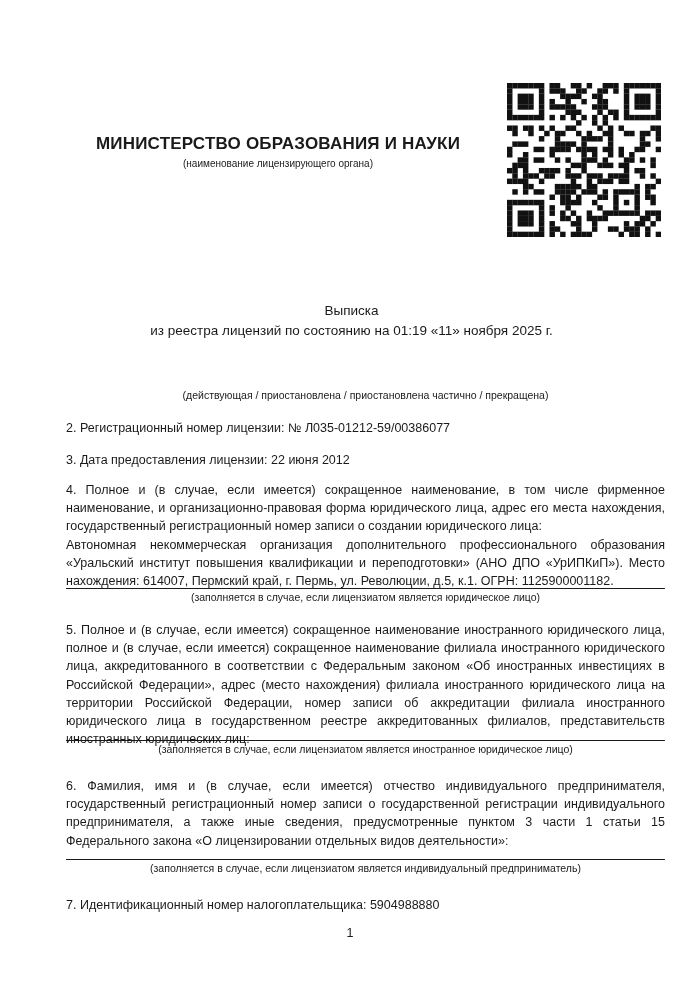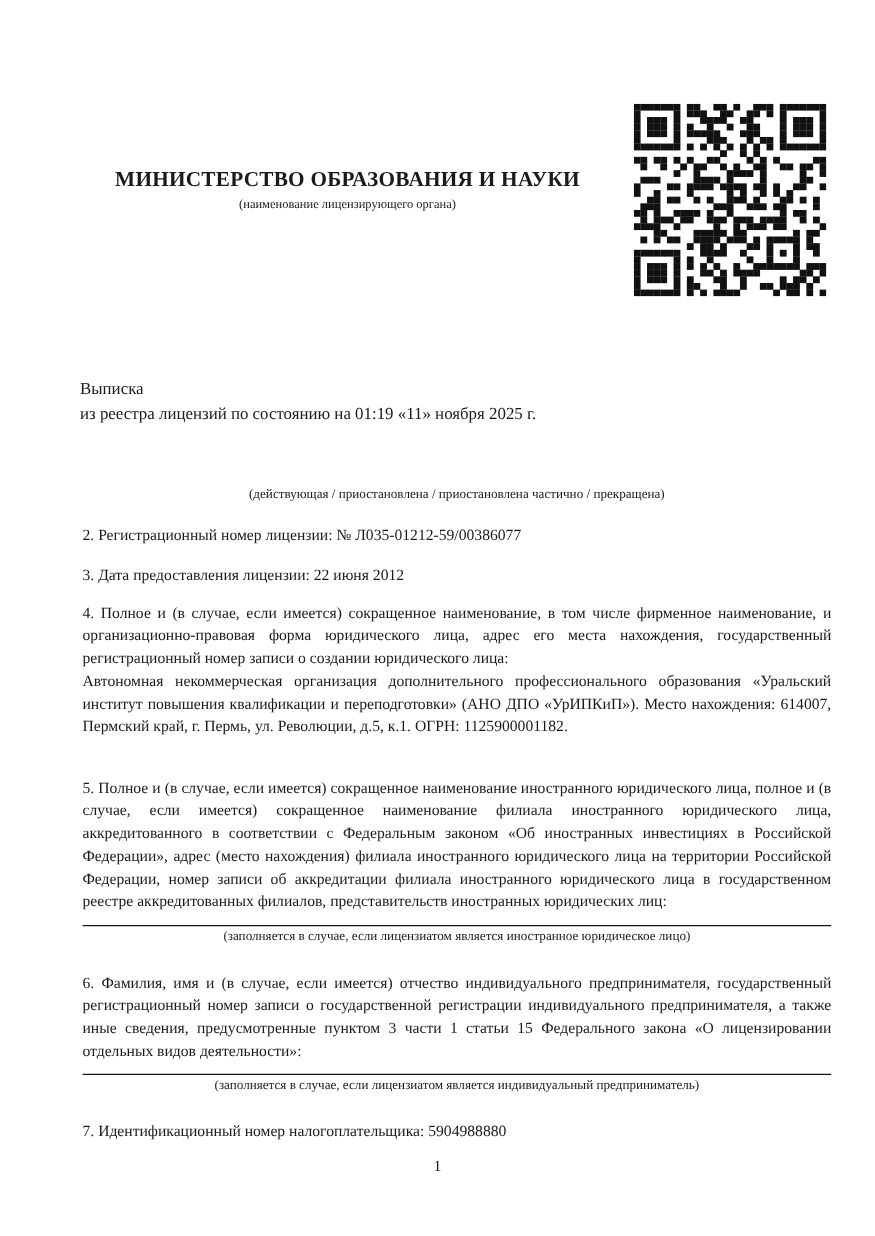--- a/index.html
+++ b/index.html
@@ -1,30 +1,30 @@
 <!DOCTYPE html>
 <html lang="ru"><head>
 <meta charset="utf-8">
 <style>
   html,body{margin:0;padding:0;background:#ffffff;}
   .page{
     position:relative;
     width:700px;height:989px;
     background:#ffffff;
     color:#1a1a1a;
-    font-family:Liberation Serif, serif;
+    font-family:Liberation Sans, sans-serif;
     overflow:hidden;
   }
   .abs{position:absolute;}
   .header{left:66px;top:131px;width:424px;text-align:center;}
   .ministry{font-weight:700;font-size:17px;line-height:25px;letter-spacing:.2px;}
   .org-caption{font-size:10px;line-height:12px;margin-top:2px;}
   .qr{left:507px;top:83px;width:154px;height:154px;}
   .qr svg{display:block;width:154px;height:154px;}
-  .doc-title{left:64px;top:301px;width:599px;text-align:left;font-size:13.5px;line-height:20px;}
+  .doc-title{left:52px;top:301px;width:599px;text-align:center;font-size:13.5px;line-height:20px;}
   .line-item{left:66px;width:599px;font-size:12.5px;line-height:18.2px;}
   .para{text-align:justify;}
   .cap{left:66px;width:599px;text-align:center;font-size:10.5px;line-height:13px;}
   .note{border-top:1.6px solid #1a1a1a;padding-top:2px;}
   .pageno{left:0;top:925px;width:700px;text-align:center;font-size:12.5px;line-height:16px;}
 </style>
 </head>
 <body>
 
 <div class="page">
@@ -446,20 +446,21 @@
   <div class="abs cap" style="top:389px">(действующая / приостановлена / приостановлена частично / прекращена)</div>
 
   <div class="abs line-item" style="top:419px">2. Регистрационный номер лицензии: № Л035-01212-59/00386077</div>
 
   <div class="abs line-item" style="top:451px">3. Дата предоставления лицензии: 22 июня 2012</div>
 
   <div class="abs line-item" style="top:481px">
     <div class="para">4. Полное и (в случае, если имеется) сокращенное наименование, в том числе фирменное наименование, и организационно-правовая форма юридического лица, адрес его места нахождения, государственный регистрационный номер записи о создании юридического лица:</div>
     <div class="para">Автономная некоммерческая организация дополнительного профессионального образования «Уральский институт повышения квалификации и переподготовки» (АНО ДПО «УрИПКиП»). Место нахождения: 614007, Пермский край, г. Пермь, ул. Революции, д.5, к.1. ОГРН: 1125900001182.</div>
   </div>
+  <div class="abs cap note" style="top:588px">(заполняется в случае, если лицензиатом является юридическое лицо)</div>
 
   <div class="abs line-item para" style="top:621px">5. Полное и (в случае, если имеется) сокращенное наименование иностранного юридического лица, полное и (в случае, если имеется) сокращенное наименование филиала иностранного юридического лица, аккредитованного в соответствии с Федеральным законом «Об иностранных инвестициях в Российской Федерации», адрес (место нахождения) филиала иностранного юридического лица на территории Российской Федерации, номер записи об аккредитации филиала иностранного юридического лица в государственном реестре аккредитованных филиалов, представительств иностранных юридических лиц:</div>
   <div class="abs cap note" style="top:740px">(заполняется в случае, если лицензиатом является иностранное юридическое лицо)</div>
 
   <div class="abs line-item para" style="top:777px">6. Фамилия, имя и (в случае, если имеется) отчество индивидуального предпринимателя, государственный регистрационный номер записи о государственной регистрации индивидуального предпринимателя, а также иные сведения, предусмотренные пунктом 3 части 1 статьи 15 Федерального закона «О лицензировании отдельных видов деятельности»:</div>
   <div class="abs cap note" style="top:859px">(заполняется в случае, если лицензиатом является индивидуальный предприниматель)</div>
 
   <div class="abs line-item" style="top:896px">7. Идентификационный номер налогоплательщика: 5904988880</div>
 
   <div class="abs pageno">1</div>

